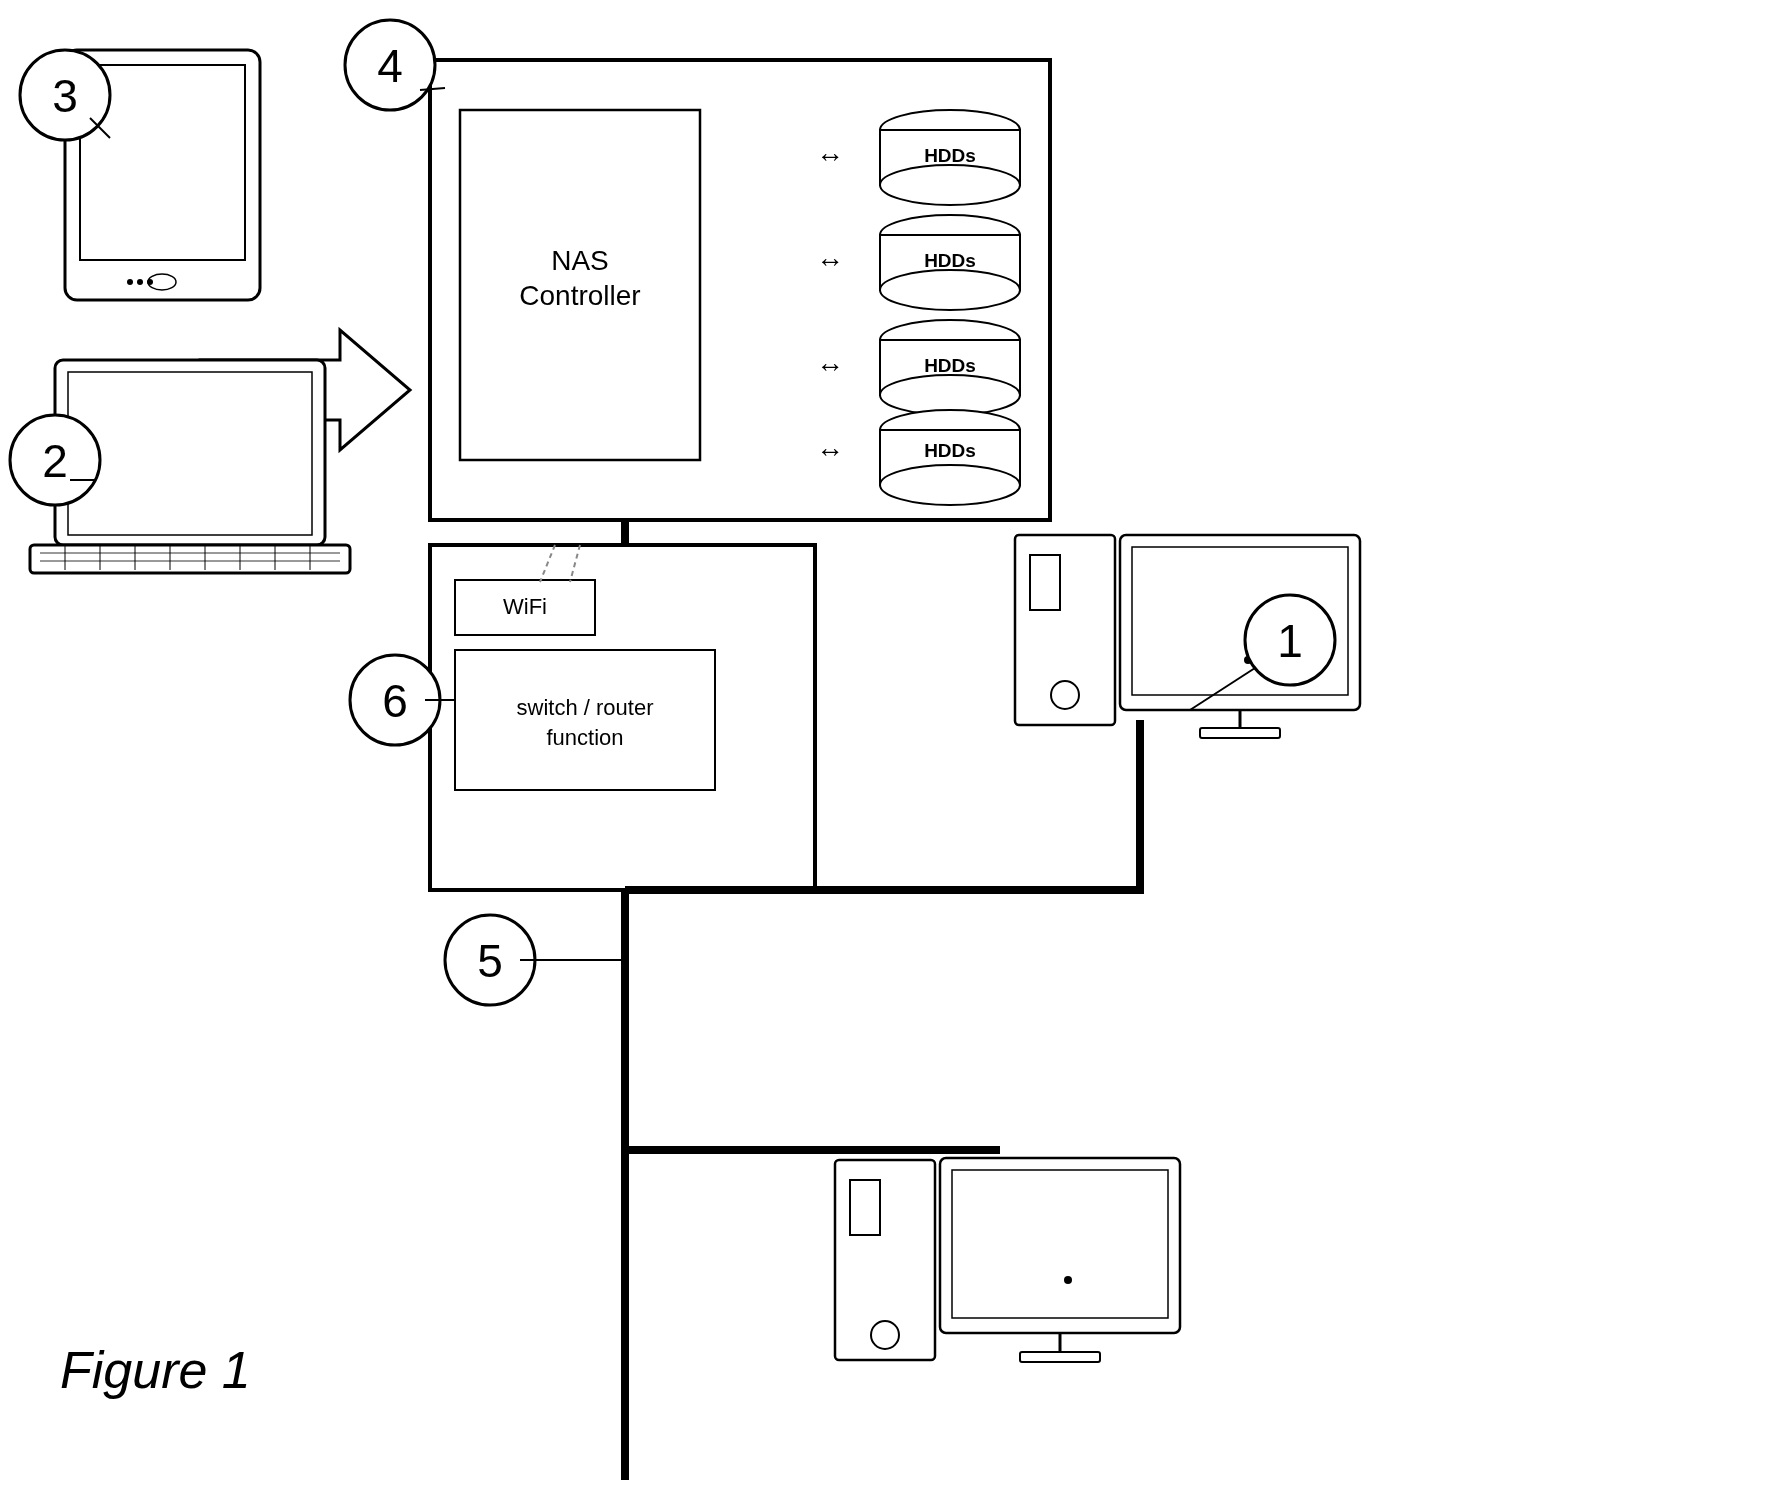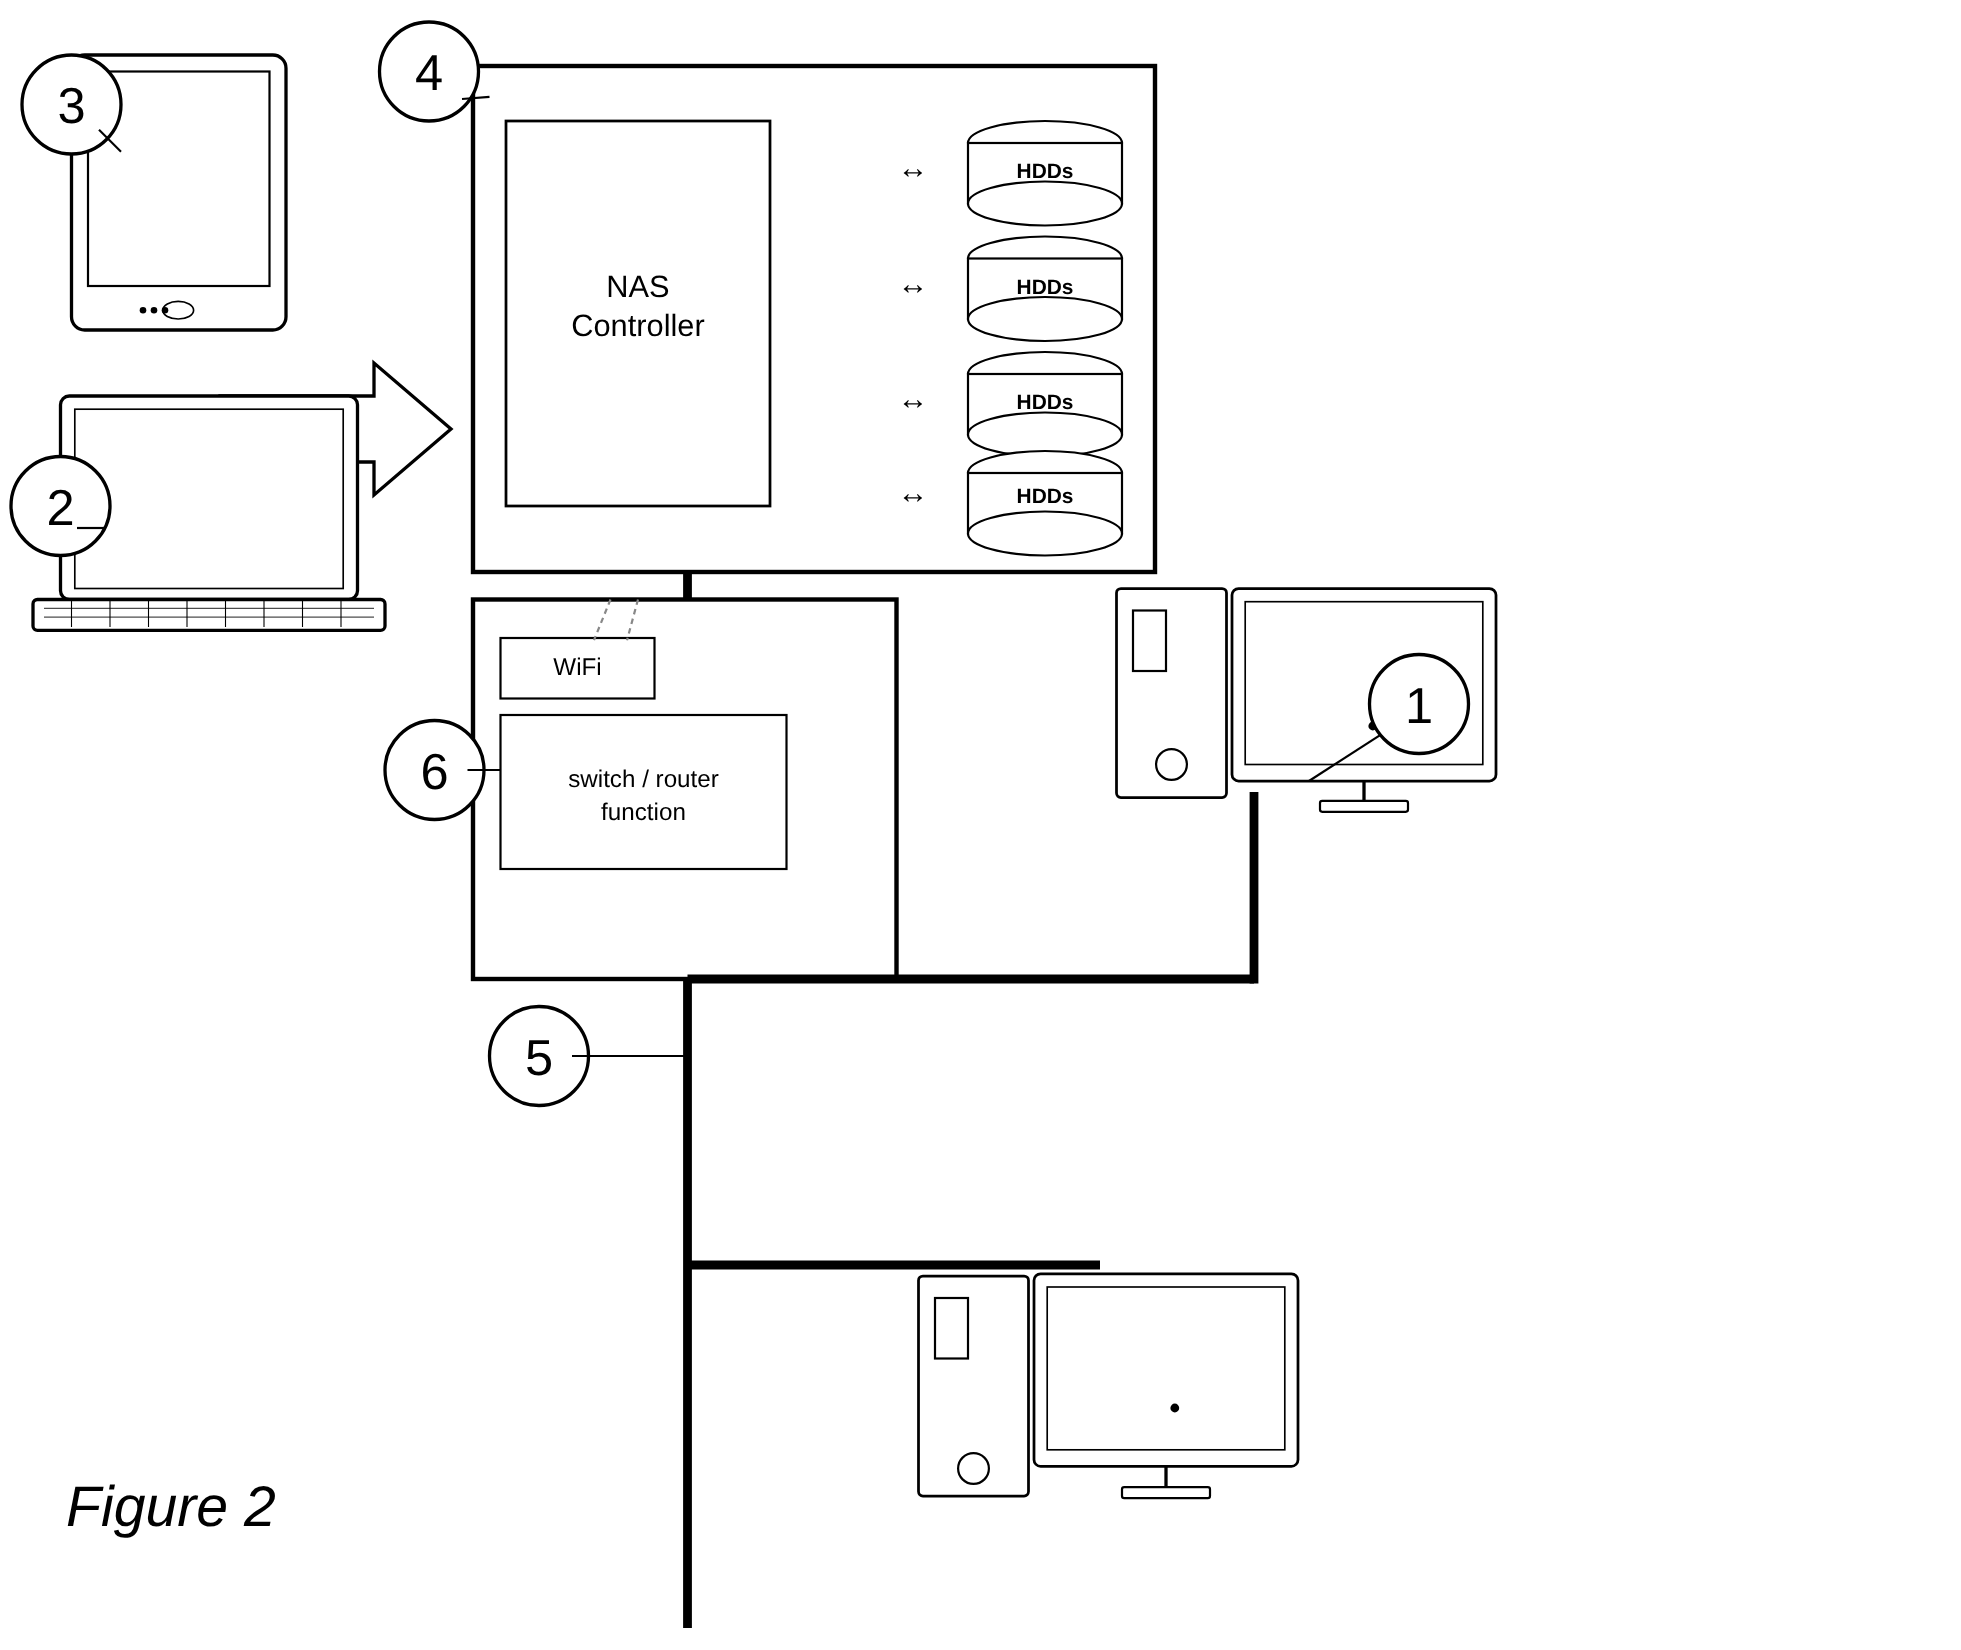--- a/index.html
+++ b/index.html
@@ -171,15 +171,15 @@
     <line x1="425" y1="700" x2="455" y2="700" stroke="black" stroke-width="2"></line>
 
     <line x1="90" y1="118" x2="110" y2="138" stroke="black" stroke-width="2"></line>
 
     <line x1="70" y1="480" x2="95" y2="480" stroke="black" stroke-width="2"></line>
 
     <line x1="1255" y1="668" x2="1190" y2="710" stroke="black" stroke-width="2"></line>
 
   </svg>
 
-  <div class="figure-label">Figure 2</div>
+  <div class="figure-label">Figure 1</div>
 
 </div>
 
 </body></html>

